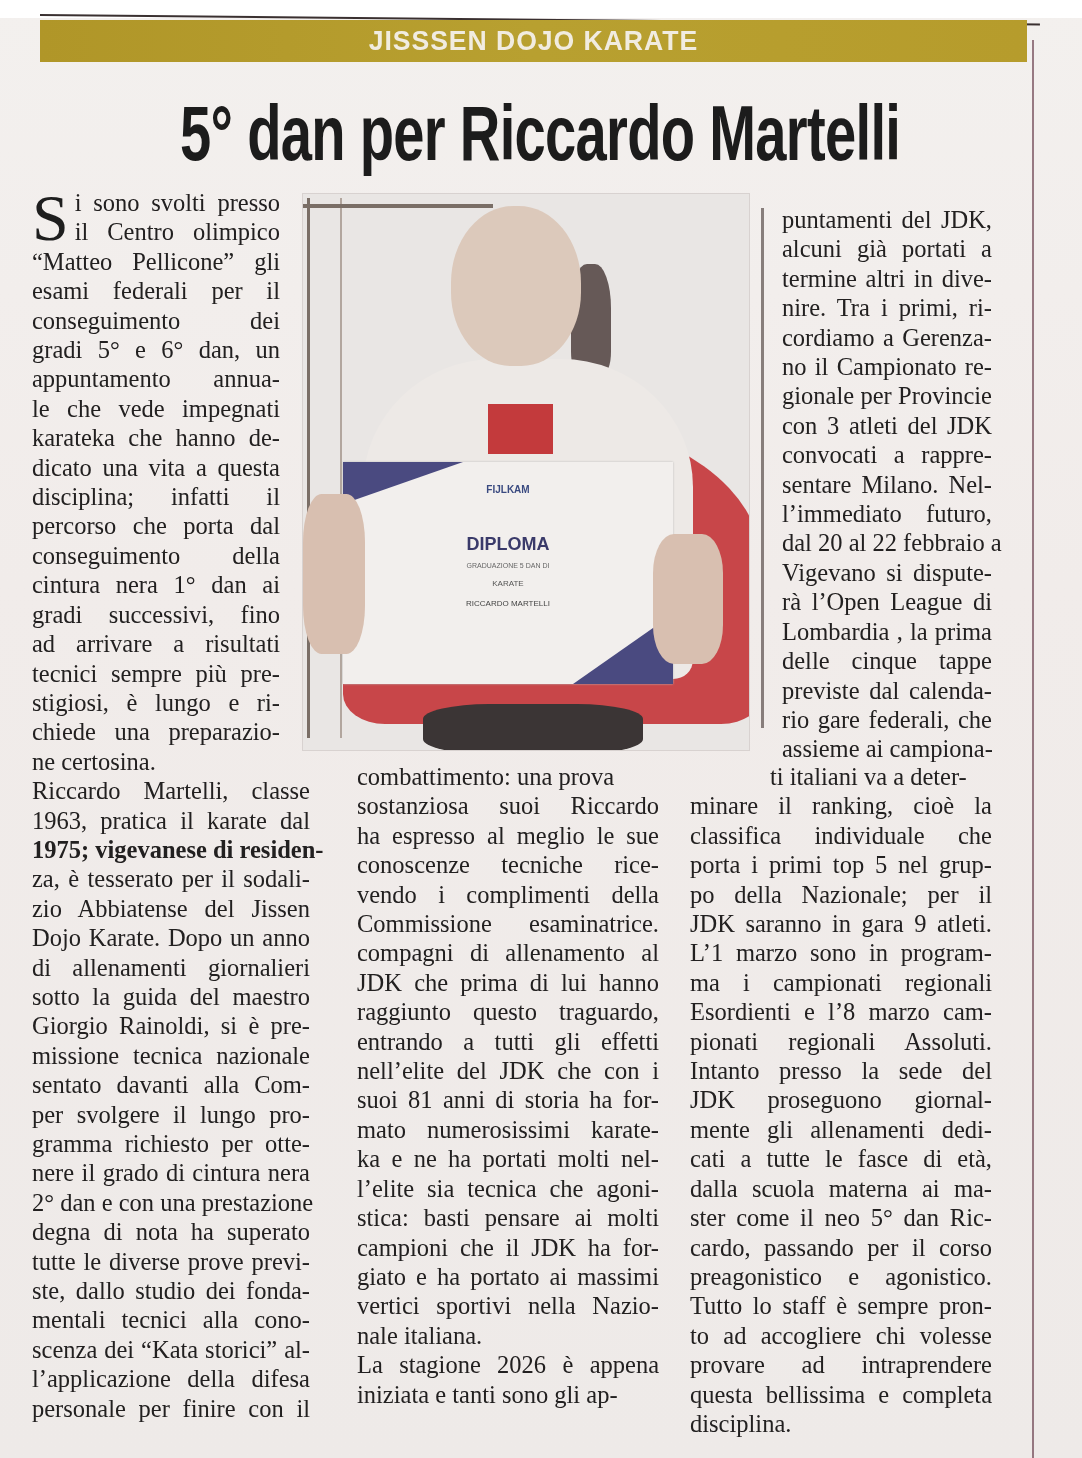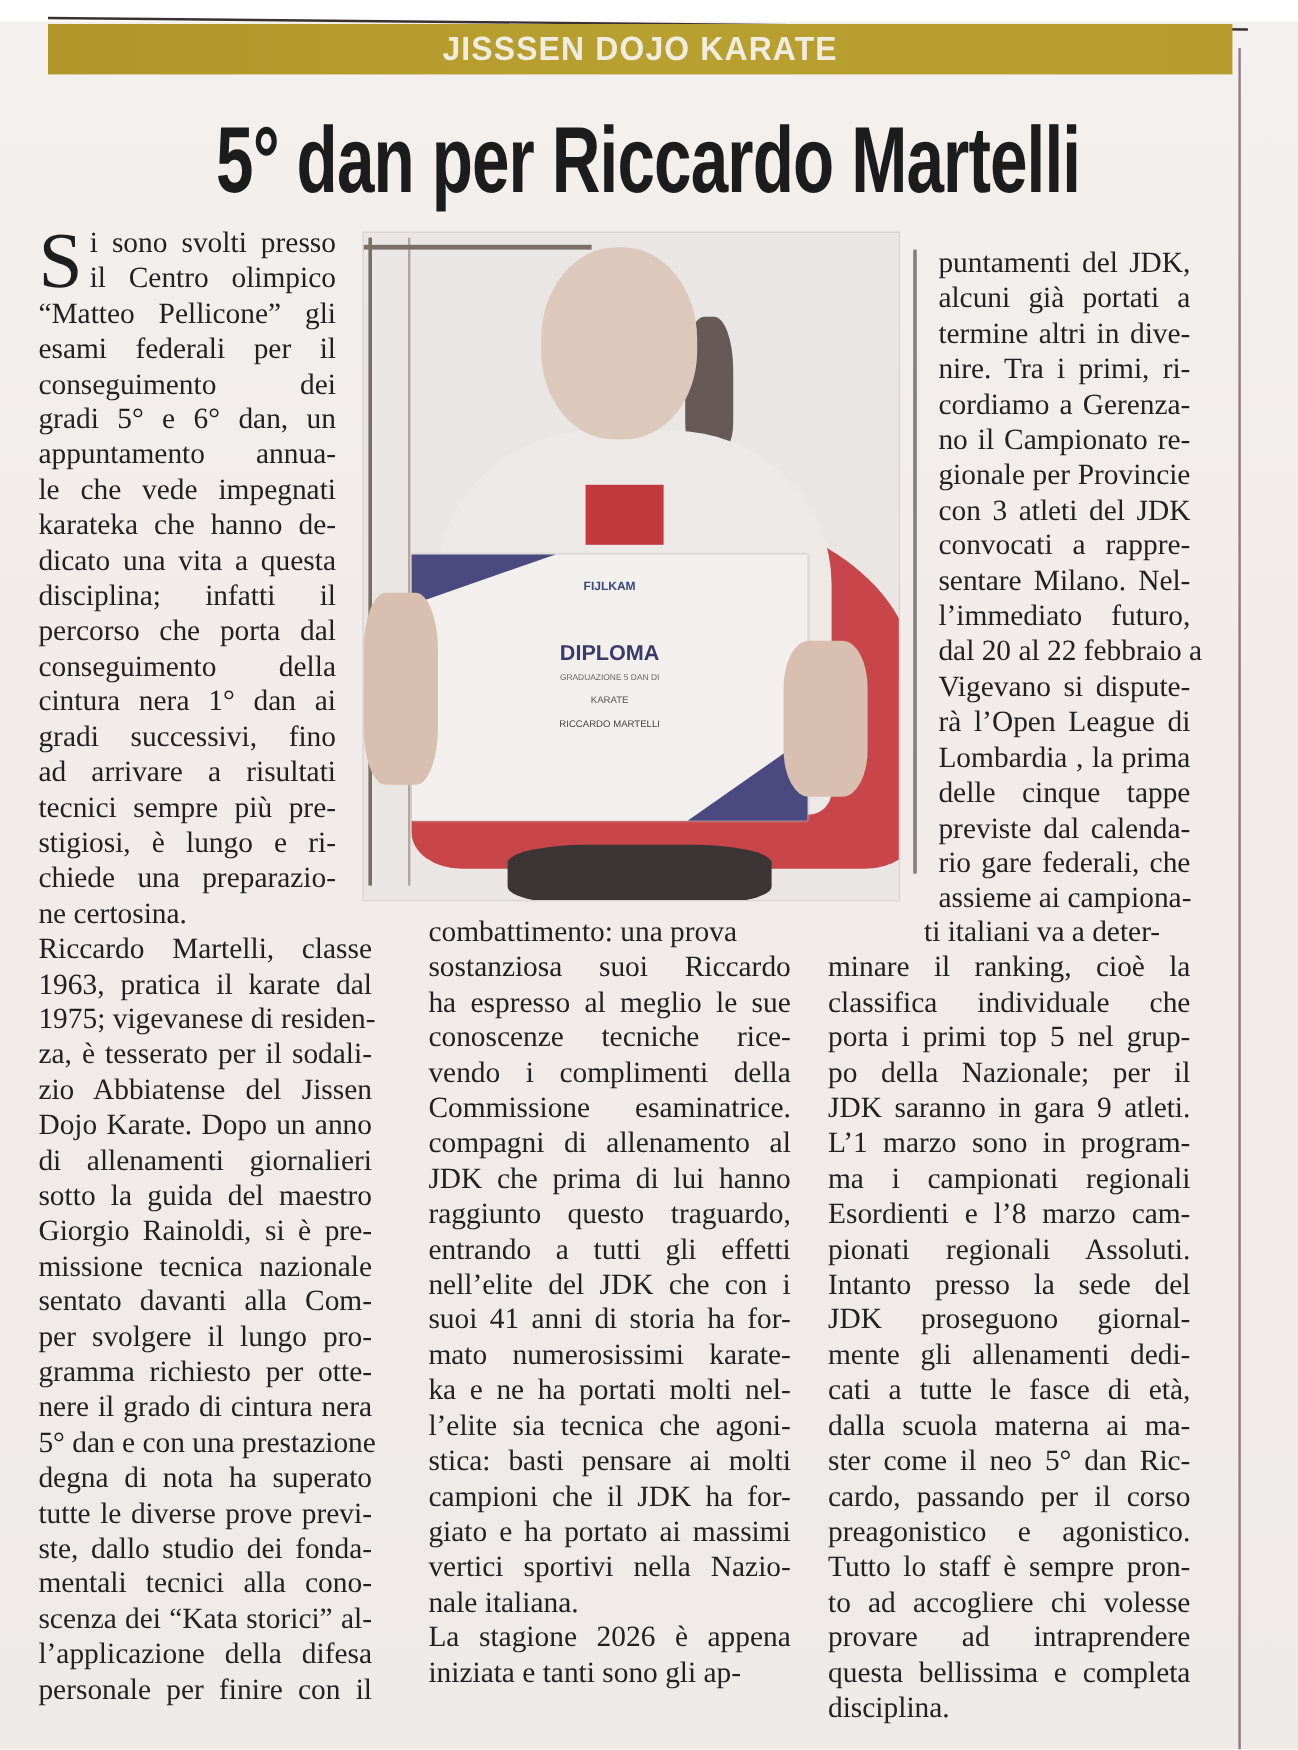--- a/index.html
+++ b/index.html
@@ -145,33 +145,33 @@
       <span class="ln">conseguimento della</span>
       <span class="ln">cintura nera 1° dan ai</span>
       <span class="ln">gradi successivi, fino</span>
       <span class="ln">ad arrivare a risultati</span>
       <span class="ln">tecnici sempre più pre-</span>
       <span class="ln">stigiosi, è lungo e ri-</span>
       <span class="ln">chiede una preparazio-</span>
       <span class="ln last">ne certosina.</span>
       <span class="ln" style="width: 278px;">Riccardo Martelli, classe</span>
       <span class="ln" style="width: 278px;">1963, pratica il karate dal</span>
-      <span class="ln" style="width: 278px;">1975; vigevanese di residen-</span>
+      <span class="ln" style="width: 278px; font-weight: bold;">1975; vigevanese di residen-</span>
       <span class="ln" style="width: 278px;">za, è tesserato per il sodali-</span>
       <span class="ln" style="width: 278px;">zio Abbiatense del Jissen</span>
       <span class="ln" style="width: 278px;">Dojo Karate. Dopo un anno</span>
       <span class="ln" style="width: 278px;">di allenamenti giornalieri</span>
       <span class="ln" style="width: 278px;">sotto la guida del maestro</span>
       <span class="ln" style="width: 278px;">Giorgio Rainoldi, si è pre-</span>
       <span class="ln" style="width: 278px;">missione tecnica nazionale</span>
       <span class="ln" style="width: 278px;">sentato davanti alla Com-</span>
       <span class="ln" style="width: 278px;">per svolgere il lungo pro-</span>
       <span class="ln" style="width: 278px;">gramma richiesto per otte-</span>
       <span class="ln" style="width: 278px;">nere il grado di cintura nera</span>
-      <span class="ln" style="width: 278px;">5° dan e con una prestazione</span>
+      <span class="ln" style="width: 278px;">2° dan e con una prestazione</span>
       <span class="ln" style="width: 278px;">degna di nota ha superato</span>
       <span class="ln" style="width: 278px;">tutte le diverse prove previ-</span>
       <span class="ln" style="width: 278px;">ste, dallo studio dei fonda-</span>
       <span class="ln" style="width: 278px;">mentali tecnici alla cono-</span>
       <span class="ln" style="width: 278px;">scenza dei “Kata storici” al-</span>
       <span class="ln" style="width: 278px;">l’applicazione della difesa</span>
       <span class="ln" style="width: 278px;">personale per finire con il</span>
     </div>
 
   <div class="photo">
@@ -224,21 +224,21 @@
       <span class="ln">sostanziosa suoi Riccardo</span>
       <span class="ln">ha espresso al meglio le sue</span>
       <span class="ln">conoscenze tecniche rice-</span>
       <span class="ln">vendo i complimenti della</span>
       <span class="ln">Commissione esaminatrice.</span>
       <span class="ln">compagni di allenamento al</span>
       <span class="ln">JDK che prima di lui hanno</span>
       <span class="ln">raggiunto questo traguardo,</span>
       <span class="ln">entrando a tutti gli effetti</span>
       <span class="ln">nell’elite del JDK che con i</span>
-      <span class="ln">suoi 41 anni di storia ha for-</span>
+      <span class="ln">suoi 81 anni di storia ha for-</span>
       <span class="ln">mato numerosissimi karate-</span>
       <span class="ln">ka e ne ha portati molti nel-</span>
       <span class="ln">l’elite sia tecnica che agoni-</span>
       <span class="ln">stica: basti pensare ai molti</span>
       <span class="ln">campioni che il JDK ha for-</span>
       <span class="ln">giato e ha portato ai massimi</span>
       <span class="ln">vertici sportivi nella Nazio-</span>
       <span class="ln last">nale italiana.</span>
       <span class="ln">La stagione 2026 è appena</span>
       <span class="ln last">iniziata e tanti sono gli ap-</span>

